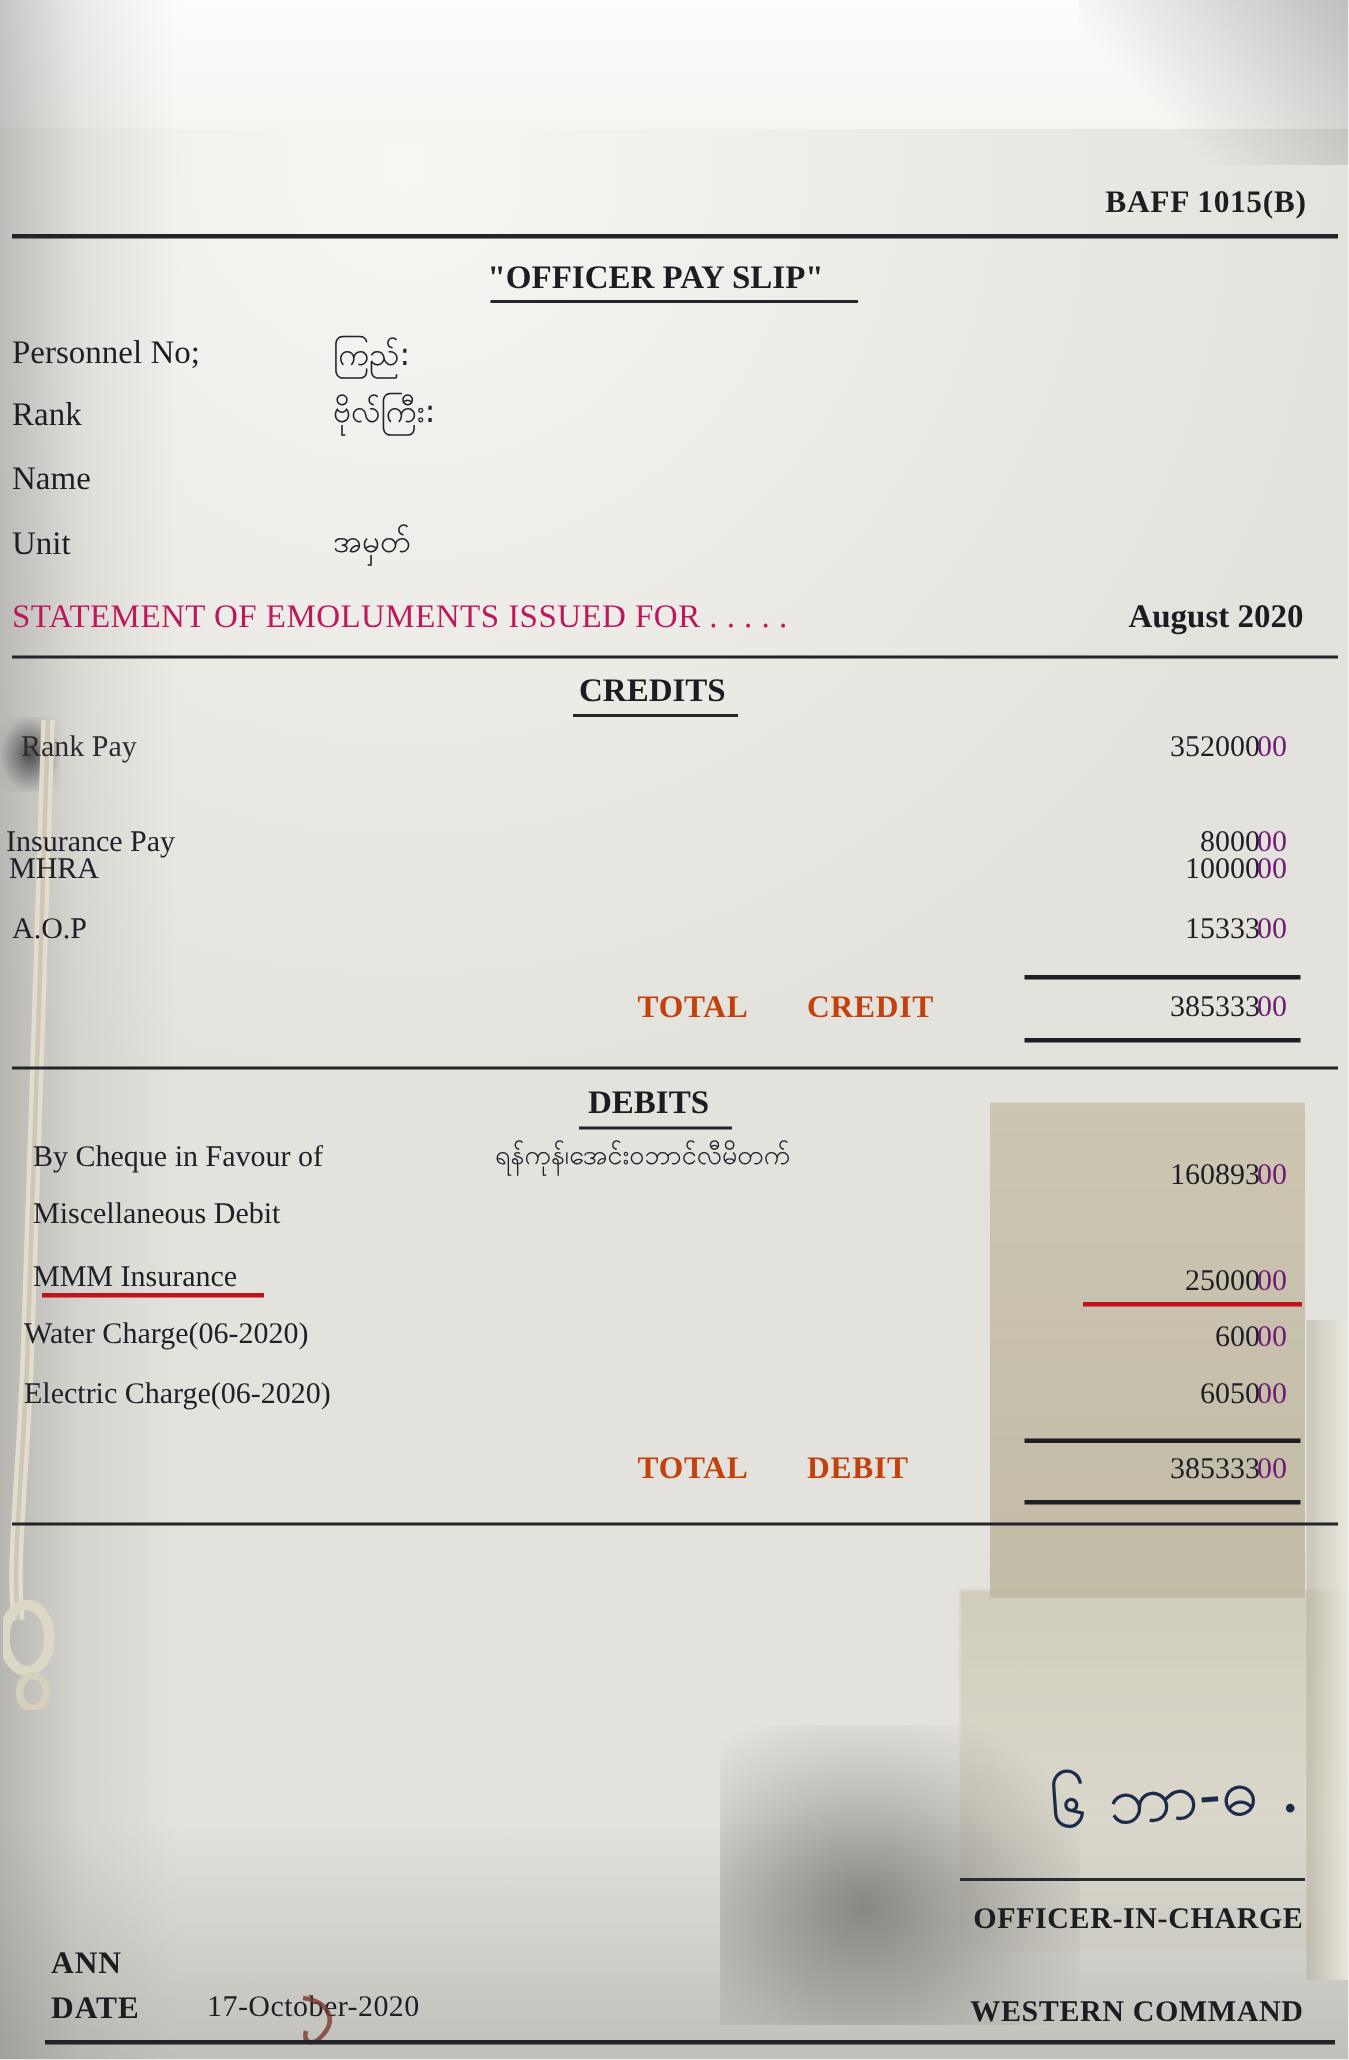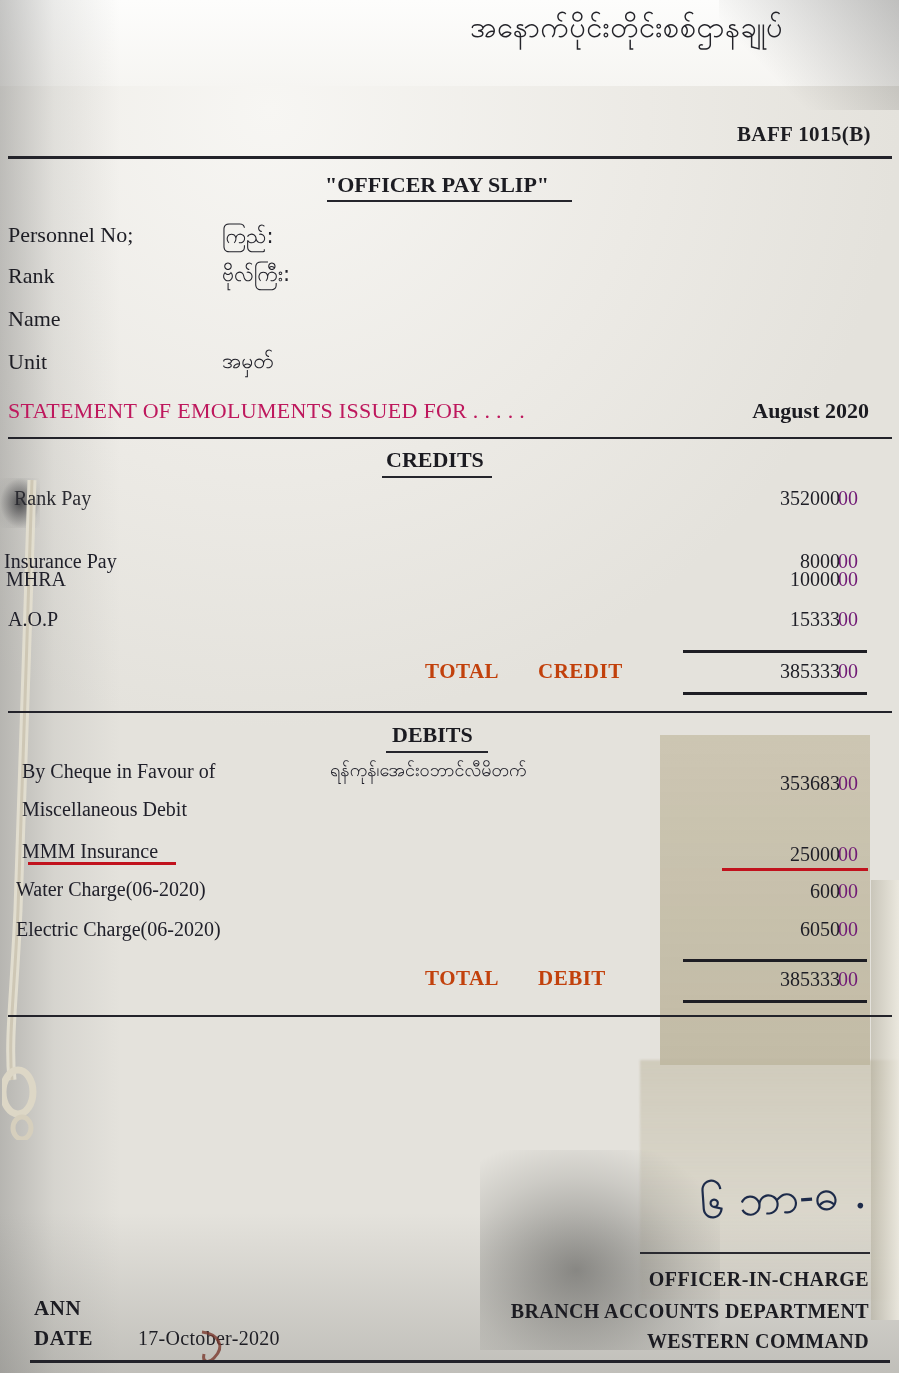--- a/index.html
+++ b/index.html
@@ -252,21 +252,20 @@
   <div class="edge-right-strip"></div>
   <div class="smudge-a"></div>
 
   <svg class="cord" viewBox="0 0 52 660">
     <path d="M30 0 C26 140, 20 300, 16 430 C12 520, 6 560, 10 600" stroke="#e3ded0" stroke-width="9" fill="none" opacity="0.95"></path>
     <path d="M30 0 C26 140, 20 300, 16 430 C12 520, 6 560, 10 600" stroke="#c9c2ae" stroke-width="3" fill="none" opacity="0.8"></path>
     <ellipse cx="16" cy="612" rx="15" ry="22" stroke="#ddd7c6" stroke-width="7" fill="none"></ellipse>
     <ellipse cx="20" cy="648" rx="9" ry="11" stroke="#d6cfbd" stroke-width="5" fill="none"></ellipse>
   </svg>
 
-  <div class="hdr-mm mm">အနောက်ပိုင်းတိုင်းစစ်ဌာနချုပ်</div>
   <div class="baff">BAFF 1015(B)</div>
 
   <div class="rule rule-top"></div>
 
   <div class="title-slip">"OFFICER PAY SLIP"</div>
   <div class="title-slip-ul"></div>
 
   <div class="field-label" style="left:8px; top:222px;">Personnel No;</div>
   <div class="field-value-mm mm" style="left:222px; top:222px;">ကြည်:</div>
 
@@ -311,21 +310,21 @@
   <div class="row-cents" style="left:832px; top:660px;">00</div>
   <div class="total-rule" style="top:692px;"></div>
 
   <div class="rule rule-credit"></div>
 
   <div class="section-title" style="left:392px; top:722px;">DEBITS</div>
   <div class="section-ul" style="left:386px; top:751px; width:102px;"></div>
 
   <div class="row-label" style="left:22px; top:760px;">By Cheque in Favour of</div>
   <div class="row-label mm" style="left:330px; top:758px; font-size:18px;">ရန်ကုန်၊အေင်း၀ဘာင်လီမိတက်</div>
-  <div class="row-amt" style="left:730px; top:772px;">353683</div>
+  <div class="row-amt" style="left:730px; top:772px;">160893</div>
   <div class="row-cents" style="left:832px; top:772px;">00</div>
 
   <div class="row-label" style="left:22px; top:798px;">Miscellaneous Debit</div>
 
   <div class="row-label" style="left:22px; top:840px;">MMM Insurance</div>
   <div class="red-ul" style="left:28px; top:862px; width:148px;"></div>
   <div class="row-amt" style="left:730px; top:843px;">25000</div>
   <div class="row-cents" style="left:832px; top:843px;">00</div>
   <div class="red-ul" style="left:722px; top:868px; width:146px;"></div>
 
@@ -343,21 +342,20 @@
   <div class="row-amt" style="left:730px; top:968px;">385333</div>
   <div class="row-cents" style="left:832px; top:968px;">00</div>
   <div class="total-rule" style="top:1000px;"></div>
 
   <div class="rule rule-debit"></div>
 
   <div class="sig mm">၆ ဘာ-ဓ .</div>
   <div class="sig-rule"></div>
 
   <div class="foot-right" style="top:1268px;">OFFICER-IN-CHARGE</div>
-  <div class="foot-right" style="top:1300px;">BRANCH ACCOUNTS DEPARTMENT</div>
   <div class="foot-right" style="top:1330px;">WESTERN   COMMAND</div>
 
   <div class="foot-left" style="left:34px; top:1296px;">ANN</div>
   <div class="foot-left" style="left:34px; top:1326px;">DATE</div>
   <div class="foot-date-val">17-October-2020</div>
 
   <svg class="pen-mark" viewBox="0 0 34 40">
     <path d="M6 2 C22 4, 30 16, 18 28 C12 34, 6 32, 8 24" stroke="#7a3a2e" stroke-width="3" fill="none" opacity="0.8"></path>
   </svg>
 

